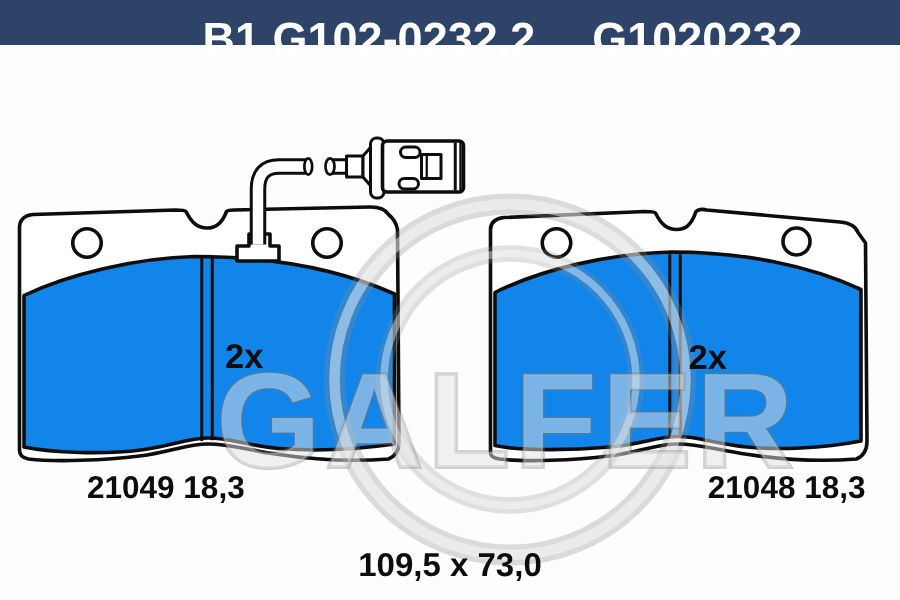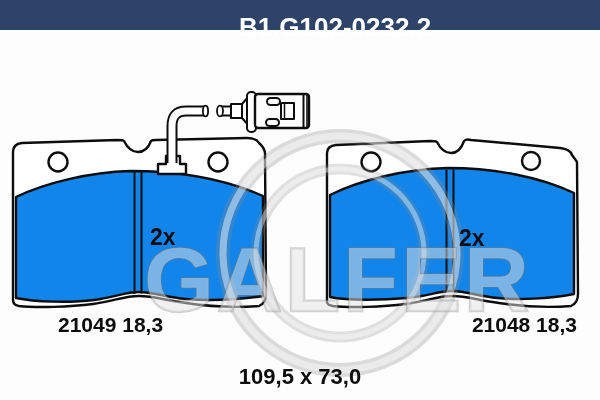--- a/index.html
+++ b/index.html
@@ -1,36 +1,37 @@
 <!DOCTYPE html>
 <html><head>
 <meta charset="utf-8">
 <style>
   html,body{margin:0;padding:0;background:#ffffff;}
   #stage{position:relative;width:600px;height:400px;overflow:hidden;
          background:#fdfdfd;font-family:"Liberation Sans",sans-serif;}
   .header{position:absolute;left:0;top:0;width:600px;height:30px;background:#2d4468;
           display:flex;justify-content:center;align-items:center;gap:38px;padding-left:70px;
           box-sizing:border-box;}
-  .header span{color:#ffffff;font-weight:bold;font-size:26px;letter-spacing:0px;
+  .header span{color:#ffffff;font-weight:bold;font-size:30px;letter-spacing:0px;
                white-space:nowrap;line-height:30px;margin-top:24px;}
   svg{position:absolute;left:0;top:0;}
   .outline{stroke:#0d0d0d;stroke-width:2.4;stroke-linejoin:round;}
   .padtext{font-family:"Liberation Sans",sans-serif;font-weight:bold;fill:#0d0d0d;}
   .wm-text{font-family:"Liberation Sans",sans-serif;font-weight:bold;letter-spacing:3px;
            fill:rgba(228,228,228,0.5);stroke:rgba(120,120,120,0.33);stroke-width:2.5;
            paint-order:stroke;}
 </style>
 </head>
 <body>
 
 <div id="stage">
 
   <div class="header">
     <span>B1.G102-0232.2</span>
+    <span>G1020232</span>
   </div>
 
   <svg width="600" height="400" viewBox="0 0 600 400">
 
     <g>
       <path class="outline" fill="#ffffff" d="M 13,300 L 13,152 Q 13,144 22,143 L 117,140
                C 121,140 123,140 124,141 C 128,149 132,152 138,152
                C 144,152 148,149 151,141 C 152,140 154,140 156,140
                L 247,138 Q 256,138 259,143 Q 264,147 265,153 L 266,295
                Q 266,303 259,306

